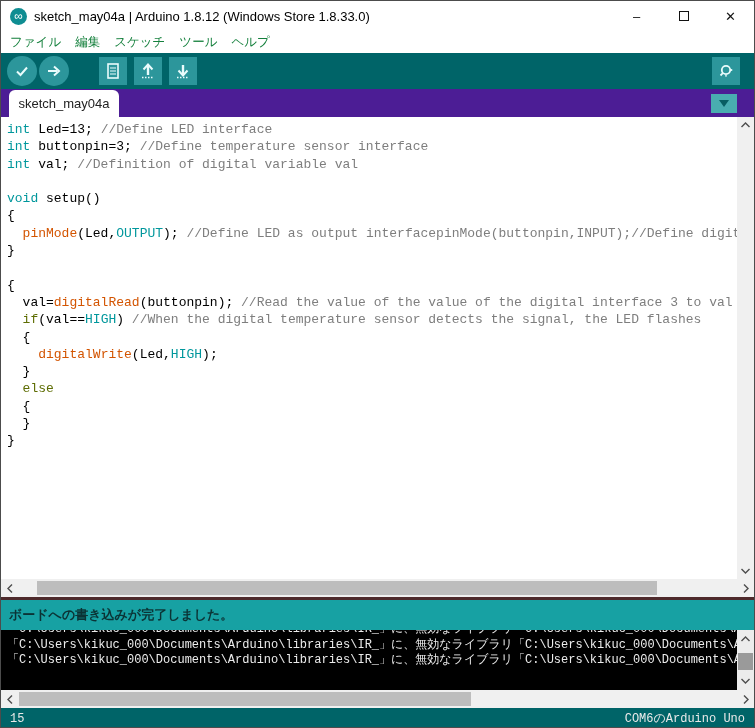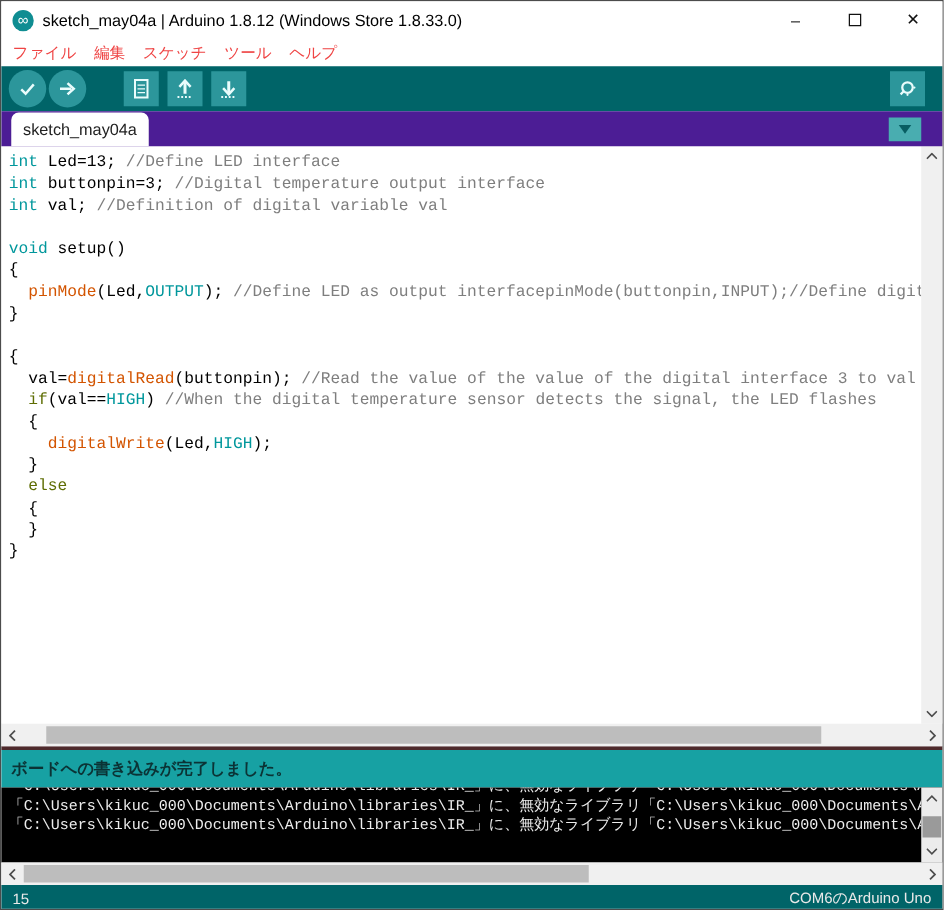--- a/index.html
+++ b/index.html
@@ -14,21 +14,21 @@
               margin:0 7px 0 9px; display:flex; align-items:center; justify-content:center;
               font-size:12px; line-height:1; flex:0 0 auto; }
   .title-text { font-size:13px; color:#000; flex:1 1 auto; white-space:nowrap; overflow:hidden; }
   .win-controls { display:flex; height:100%; }
   .win-btn { width:47px; height:100%; display:flex; align-items:center; justify-content:center;
              font-size:13px; color:#111; }
   .max-glyph { width:10px; height:10px; border:1px solid #111; display:block; }
 
   
   .menubar { height:22px; display:flex; align-items:center; background:#fff; padding-left:2px; flex:0 0 auto; }
-  .menu-item { padding:0 7px; font-size:12.5px; color:#ef4444; white-space:nowrap; }
+  .menu-item { padding:0 7px; font-size:12.5px; color:#15803d; white-space:nowrap; }
 
   
   .toolbar { height:36px; background:#006468; display:flex; align-items:center; position:relative; flex:0 0 auto; }
   .tb-circle { width:30px; height:30px; border-radius:50%; background:#2c969b;
                display:flex; align-items:center; justify-content:center; margin-left:2px; }
   .tb-circle:first-child { margin-left:6px; }
   .tb-square { width:28px; height:28px; background:#2c969b;
                display:flex; align-items:center; justify-content:center; margin-left:7px; }
   .tb-square.first { margin-left:30px; }
   .tb-serial { position:absolute; right:14px; top:4px; width:28px; height:28px; background:#2c969b;
@@ -75,21 +75,21 @@
   .console-line { height:15.5px; white-space:pre; }
   .console-line.clipped { margin-top:-10px; }
   .console-vscroll { width:17px; background:#ececec; position:relative; flex:0 0 auto; }
   .cv-arrow { position:absolute; left:0; width:100%; height:14px; display:flex;
               align-items:center; justify-content:center; }
   .cv-arrow.top { top:2px; } .cv-arrow.bottom { bottom:2px; }
   .cv-thumb { position:absolute; left:1px; right:1px; top:23px; height:17px; background:#9a9a9a; }
 
   
   .footer { height:21px; background:#006468; display:flex; align-items:center;
-            justify-content:space-between; padding:0 9px; font-size:12px; color:#e9e9e9; flex:0 0 auto; }
+            justify-content:space-between; padding:0 9px; font-size:12px; color:#e9e9e9; flex:0 0 auto;font-family:Liberation Mono, monospace; }
 </style>
 </head>
 <body>
 
 <div class="window">
 
   <div class="titlebar">
     <div class="app-icon">∞</div>
     <div class="title-text">sketch_may04a | Arduino 1.8.12 (Windows Store 1.8.33.0)</div>
     <div class="win-controls">
@@ -154,21 +154,21 @@
   <div class="tabstrip">
     <div class="tab">sketch_may04a</div>
     <div class="tab-dropdown">
       <span class="tri-down"></span>
     </div>
   </div>
 
   <div class="editor-area">
     <div class="code">
         <div class="code-line"><span class="tok-type">int</span><span class="tok-p"> Led=13; </span><span class="tok-com">//Define LED interface</span></div>
-        <div class="code-line"><span class="tok-type">int</span><span class="tok-p"> buttonpin=3; </span><span class="tok-com">//Digital temperature output interface</span></div>
+        <div class="code-line"><span class="tok-type">int</span><span class="tok-p"> buttonpin=3; </span><span class="tok-com">//Define temperature sensor interface</span></div>
         <div class="code-line"><span class="tok-type">int</span><span class="tok-p"> val; </span><span class="tok-com">//Definition of digital variable val</span></div>
         <div class="code-line"></div>
         <div class="code-line"><span class="tok-type">void</span><span class="tok-p"> setup()</span></div>
         <div class="code-line"><span class="tok-p">{</span></div>
         <div class="code-line"><span class="tok-p">  </span><span class="tok-fn">pinMode</span><span class="tok-p">(Led,</span><span class="tok-const">OUTPUT</span><span class="tok-p">); </span><span class="tok-com">//Define LED as output interfacepinMode(buttonpin,INPUT);//Define digital temperature sensor interface</span></div>
         <div class="code-line"><span class="tok-p">}</span></div>
         <div class="code-line"></div>
         <div class="code-line"><span class="tok-p">{</span></div>
         <div class="code-line"><span class="tok-p">  val=</span><span class="tok-fn">digitalRead</span><span class="tok-p">(buttonpin); </span><span class="tok-com">//Read the value of the value of the digital interface 3 to val</span></div>
         <div class="code-line"><span class="tok-p">  </span><span class="tok-kw">if</span><span class="tok-p">(val==</span><span class="tok-const">HIGH</span><span class="tok-p">) </span><span class="tok-com">//When the digital temperature sensor detects the signal, the LED flashes</span></div>

